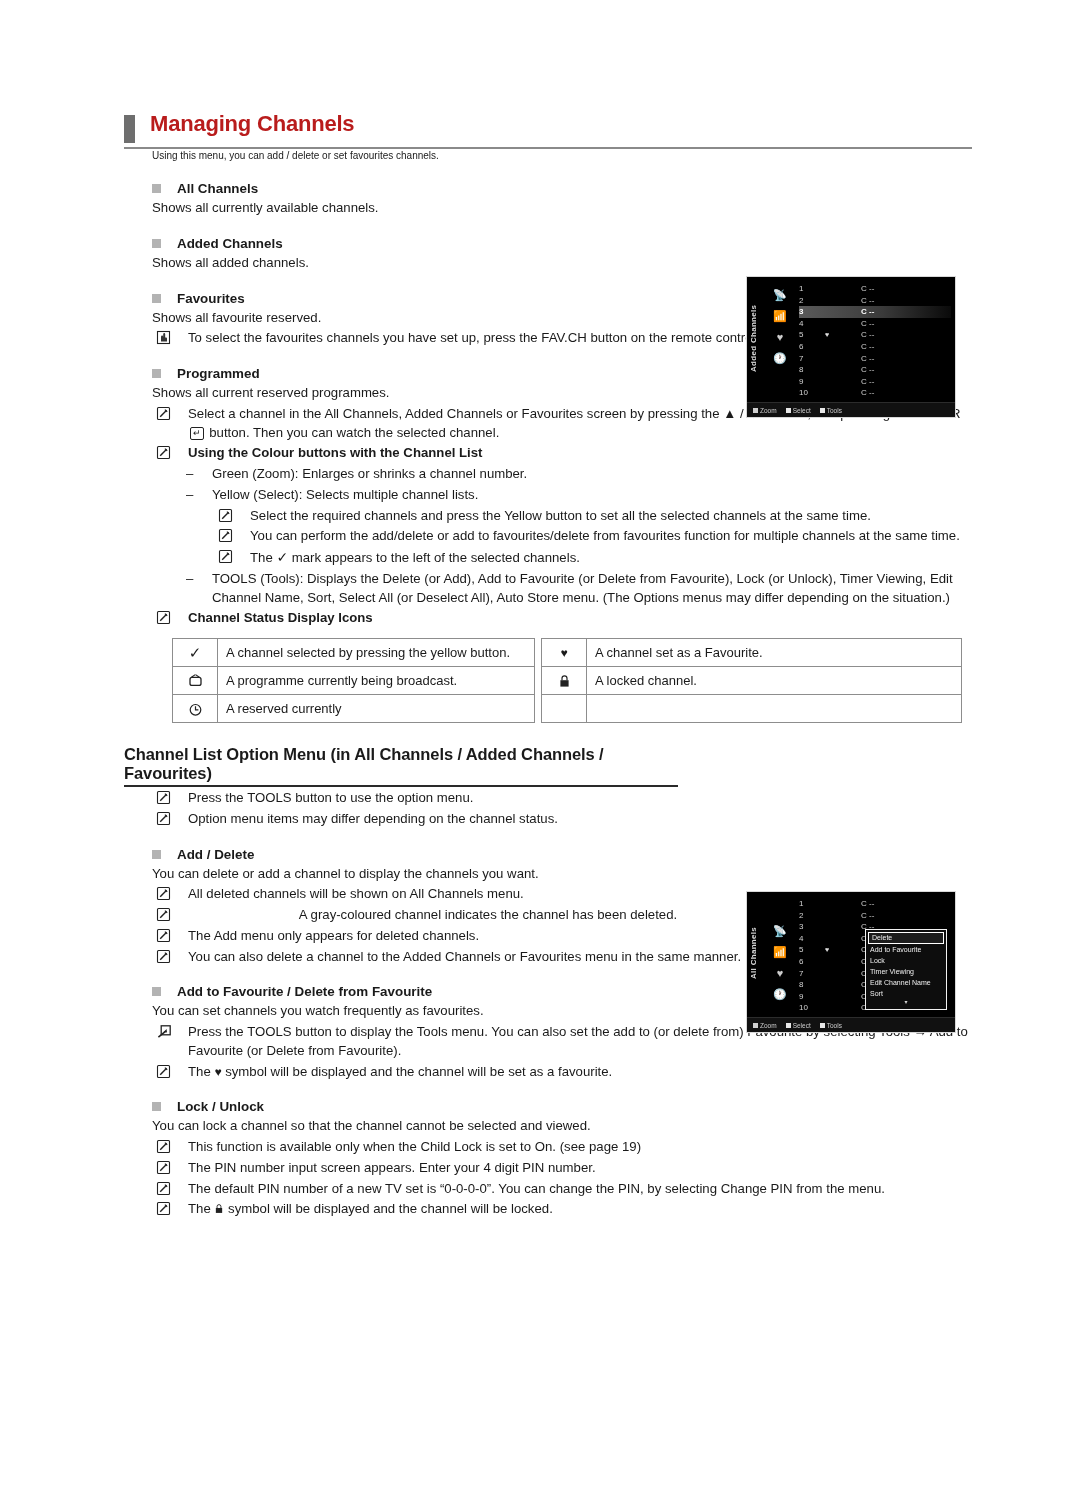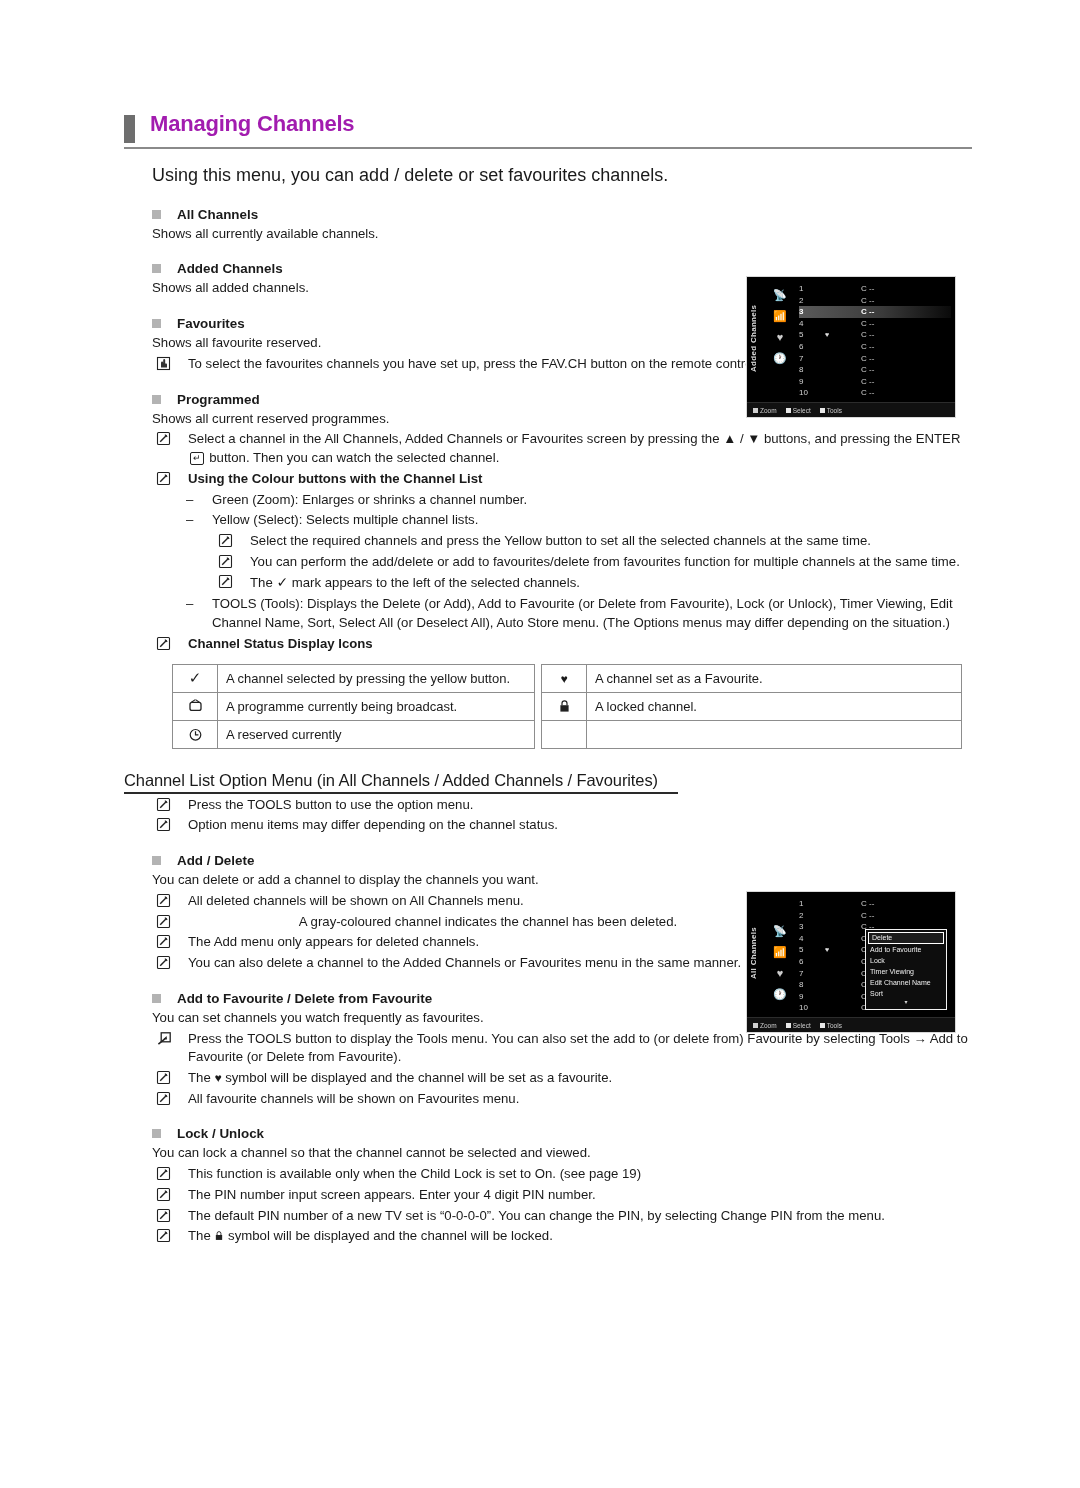--- a/index.html
+++ b/index.html
@@ -37,43 +37,42 @@
     height: 28px;
     background: #6e6e6e;
   }
   .sec-header .title {
     position: absolute;
     left: 26px;
     top: -4px;
     font-size: 22px;
     font-weight: bold;
     letter-spacing: -0.2px;
-    color: #a21caf;
+    color: #b91c1c;
     white-space: nowrap;
   }
   .sec-header .rule {
     position: absolute;
     left: 0;
     right: 0;
     bottom: 0;
     height: 2px;
     background: #8a8a8a;
   }
 
   
   .content {
     position: relative;
     margin: 0 108px 0 152px;
     font-size: 13.2px;
     line-height: 1.42;
   }
 
   .intro {
-    margin-top: 14px;
-    font-size: 18px;
+    font-size: 10px;
   }
 
   
   .bhead {
     position: relative;
     margin-top: 16px;
     padding-left: 25px;
     font-weight: bold;
     font-size: 13.4px;
   }
@@ -152,21 +151,21 @@
     width: 6px;
     padding: 0;
   }
   .status-table td.desc-cell { width: 300px; }
   .status-table tr.last td.blank { border-color: #8d8d8d; }
 
   
   .subsec {
     margin: 22px 108px 0 124px;
     font-size: 16.5px;
-    font-weight: normal;
+    font-weight: bold;
     border-bottom: 2px solid #2a2a2a;
     padding-bottom: 2px;
     display: block;
     width: 554px;
     letter-spacing: -0.1px;
   }
 
   
   .tv {
     position: absolute;
@@ -563,30 +562,20 @@
     <div class="note">
       <span class="ic">
         <svg width="15" height="15" viewBox="0 0 15 15">
           <rect x="1.5" y="1.5" width="12" height="12" rx="1" fill="none" stroke="#222" stroke-width="1.1"></rect>
           <path d="M4.2 10.8 L10.6 4.2" stroke="#222" stroke-width="1.4"></path>
           <path d="M9.3 3.2 L11.6 5.5 L10.8 6.3 L8.5 4.0 Z" fill="#222"></path>
         </svg>
       </span>
       <span>The <span style="font-size:12px;">♥</span> symbol will be displayed and the channel will be set as a favourite.</span>
     </div>
-    <div class="note">
-      <span class="ic">
-        <svg width="15" height="15" viewBox="0 0 15 15">
-          <rect x="1.5" y="1.5" width="12" height="12" rx="1" fill="none" stroke="#222" stroke-width="1.1"></rect>
-          <path d="M4.2 10.8 L10.6 4.2" stroke="#222" stroke-width="1.4"></path>
-          <path d="M9.3 3.2 L11.6 5.5 L10.8 6.3 L8.5 4.0 Z" fill="#222"></path>
-        </svg>
-      </span>
-      <span>All favourite channels will be shown on <b>Favourites</b> menu.</span>
-    </div>
 
     <div class="bhead">
       <span class="sq"></span>
       <span>Lock / Unlock</span>
     </div>
     <div class="plain">You can lock a channel so that the channel cannot be selected and viewed.</div>
 
     <div class="note">
       <span class="ic">
         <svg width="15" height="15" viewBox="0 0 15 15">

